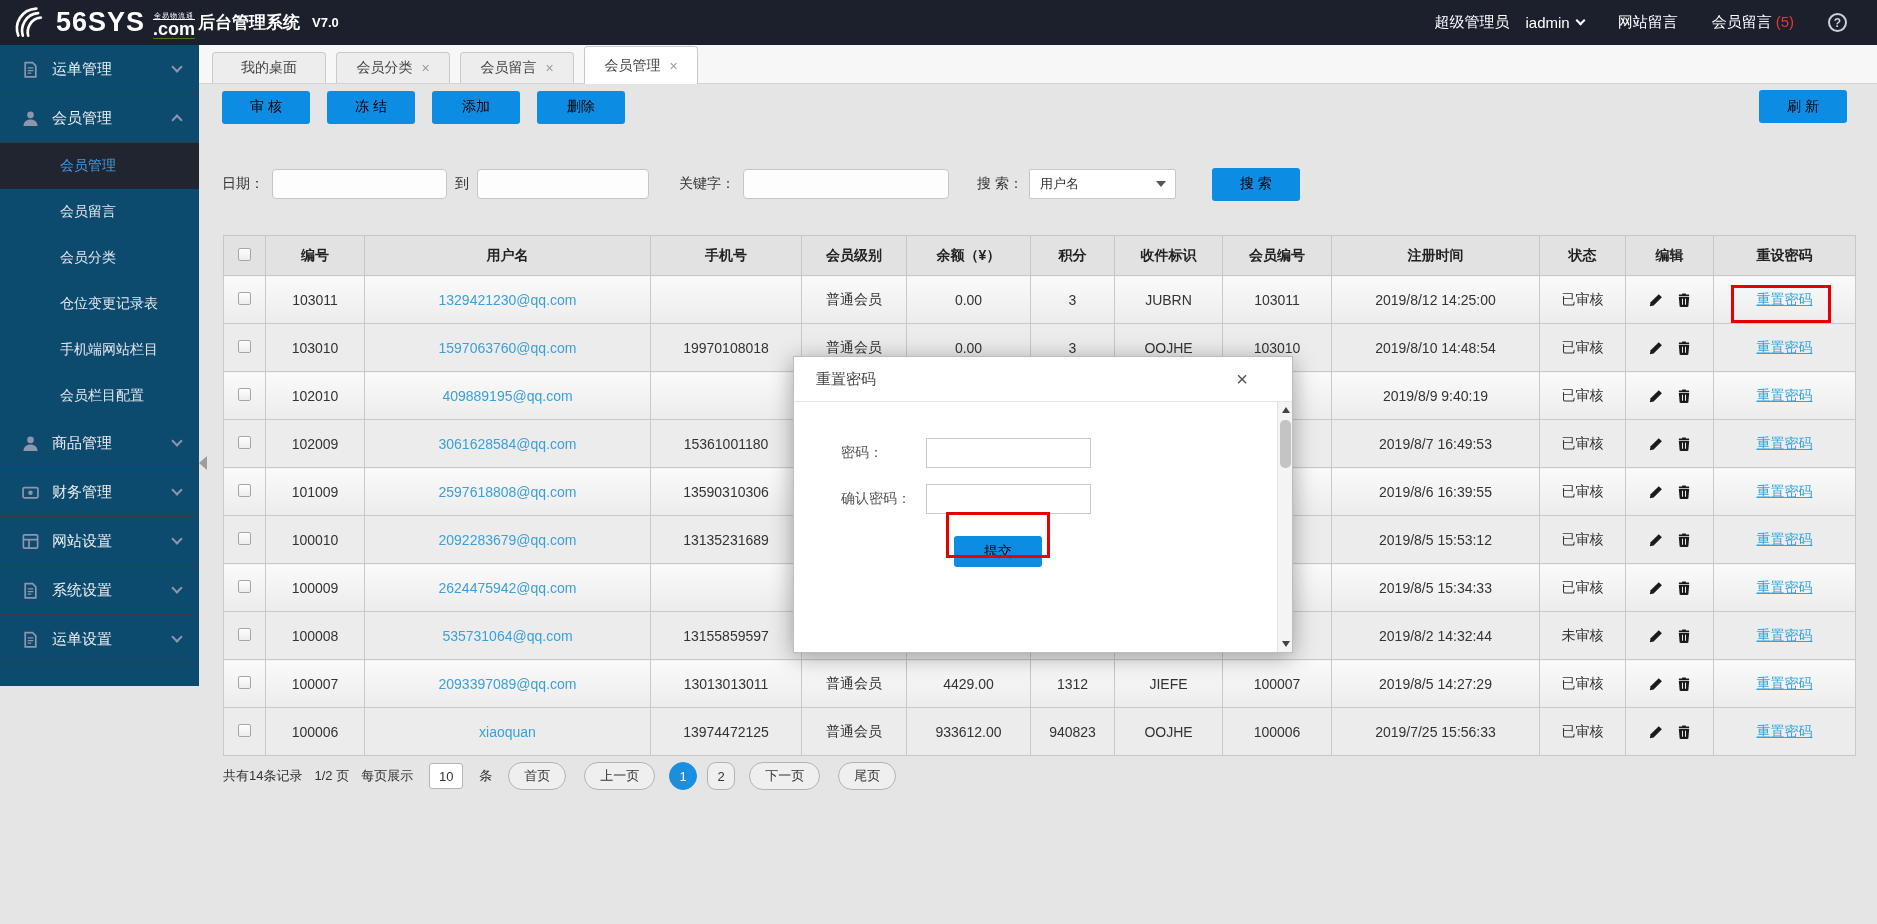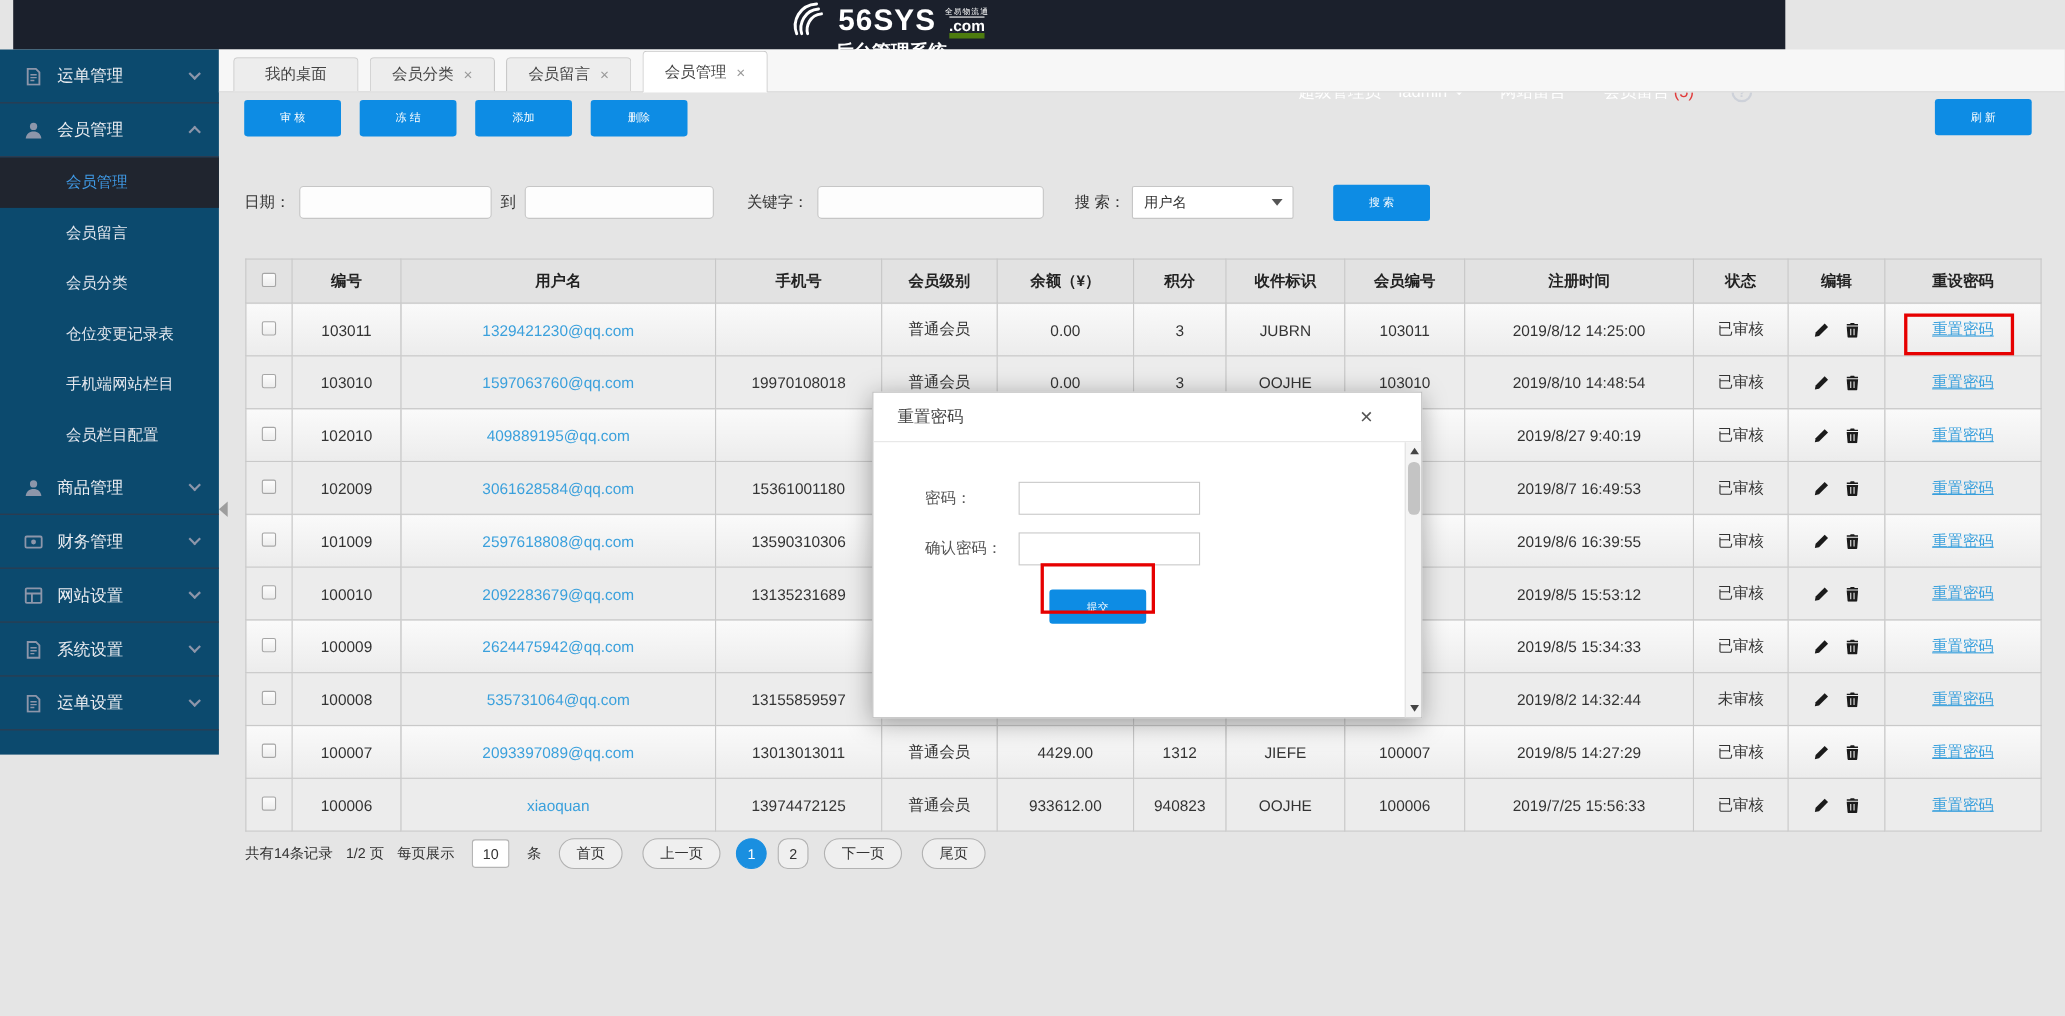--- a/index.html
+++ b/index.html
@@ -7,29 +7,29 @@
   html,body { width:1877px; height:924px; }
   body {
     position: relative;
     font-family: "Liberation Sans","DejaVu Sans",sans-serif;
     background: #e5e5e5;
     overflow: hidden;
     color: #333;
   }
   
   .topbar {
-    position: absolute; left:12px; top:0; width:1611px; height:45px;
+    position: absolute; left:0; top:0; width:1877px; height:45px;
     background: #1b202c; color:#fff;
-    display:flex; align-items:center; padding:0 30px 0 12px;flex-direction:column;
+    display:flex; align-items:center; padding:0 30px 0 12px;
   }
   .brand { display:flex; align-items:center; gap:8px; }
   .brand-main { font-size:27px; font-weight:bold; letter-spacing:1px; }
   .brand-sub { display:flex; flex-direction:column; align-items:center; line-height:1; margin-top:6px; }
   .brand-tag { font-size:7px; letter-spacing:1px; }
-  .brand-com { font-size:14px; font-weight:bold; border-top:1px solid #fff; border-bottom:5px solid #4d7c0f; }
+  .brand-com { font-size:18px; font-weight:bold; border-top:1px solid #fff; border-bottom:1px solid #4d7c0f; }
   .sys-title { font-size:17px; font-weight:bold; margin-left:3px; }
   .sys-ver { font-size:13px; font-weight:bold; margin-left:12px; }
   .topbar-right { margin-left:auto; display:flex; align-items:center; gap:34px; font-size:15px; }
   .user-wrap { display:flex; align-items:center; gap:16px; }
   .chev-sm { display:inline-block; width:7px; height:7px; border-right:2px solid #fff; border-bottom:2px solid #fff; transform:rotate(45deg); margin-left:7px; margin-top:-4px; }
   .msg-count { color:#e03a3a; margin-left:4px; }
   .help-circle {
     width:19px; height:19px; border:2px solid #cdd1d9; border-radius:50%;
     display:flex; align-items:center; justify-content:center; font-size:12px; font-weight:bold; color:#cdd1d9;
   }
@@ -63,22 +63,22 @@
   .tab {
     height:31px; width:114px; background:#ededed; border:1px solid #c9c9c9; border-bottom:none;
     border-radius:4px 4px 0 0; display:flex; align-items:center; justify-content:center; gap:9px;
     font-size:14px; color:#444; cursor:pointer;
   }
   .tab.active { background:#fff; height:38px; z-index:2; margin-bottom:-1px; }
   .tab-close { color:#9b9b9b; font-size:14px; line-height:1; }
   
   .toolbar { position:absolute; left:199px; top:90px; right:0; height:34px; display:flex; align-items:center; padding-left:23px; gap:17px; }
   .btn {
-    min-width:88px; height:33px; padding:0 14px; background:#0d8ce4; color:#ffffff; border:none;
-    border-radius:3px; font-size:10px; font-family:inherit; cursor:pointer;
+    min-width:88px; height:33px; padding:0 14px; background:#0d8ce4; color:#000000; border:none;
+    border-radius:3px; font-size:14px; font-family:inherit; cursor:pointer;
     display:flex; align-items:center; justify-content:center;
   }
   .btn-refresh { position:absolute; right:30px; top:0; }
   
   .filters { position:absolute; left:199px; top:166px; right:0; height:36px; display:flex; align-items:center; padding-left:23px; font-size:14px; color:#333; }
   .tinput { height:30px; border:1px solid #c6c6c6; border-radius:4px; background:#fdfdfd; font-size:13px; padding:0 8px; font-family:inherit; }
   .in-date1 { width:175px; margin-left:8px; }
   .lbl-to { margin:0 8px; }
   .in-date2 { width:172px; }
   .lbl-kw { margin-left:30px; }
@@ -402,21 +402,21 @@
       <tr class="odd">
         <td><span class="cbx"></span></td>
         <td><span>102010</span></td>
         <td><span class="link">409889195@qq.com</span></td>
         <td><span></span></td>
         <td><span></span></td>
         <td><span></span></td>
         <td><span></span></td>
         <td><span></span></td>
         <td><span></span></td>
-        <td><span>2019/8/27 9:40:19</span></td>
+        <td><span>2019/8/9 9:40:19</span></td>
         <td><span>已审核</span></td>
         <td>
           <div class="edit-icons">
             <span>
               <svg width="14" height="14" viewBox="0 0 16 16">
                 <path d="M11.2 1.3l3.5 3.5-9.4 9.4-4.3.8.8-4.3z" fill="#1b1b1b"></path>
               </svg>
             </span>
             <span>
               <svg width="12" height="14" viewBox="0 0 12 14">

